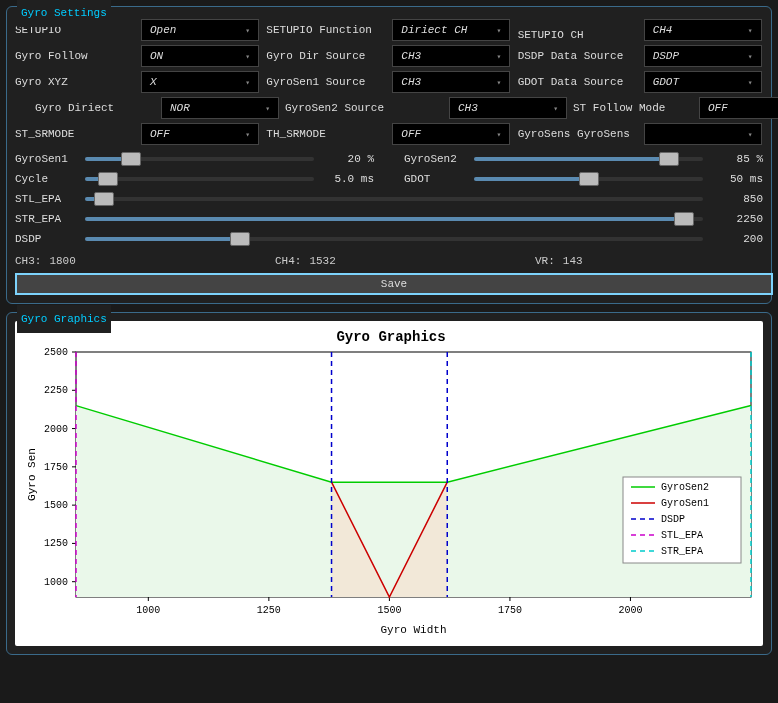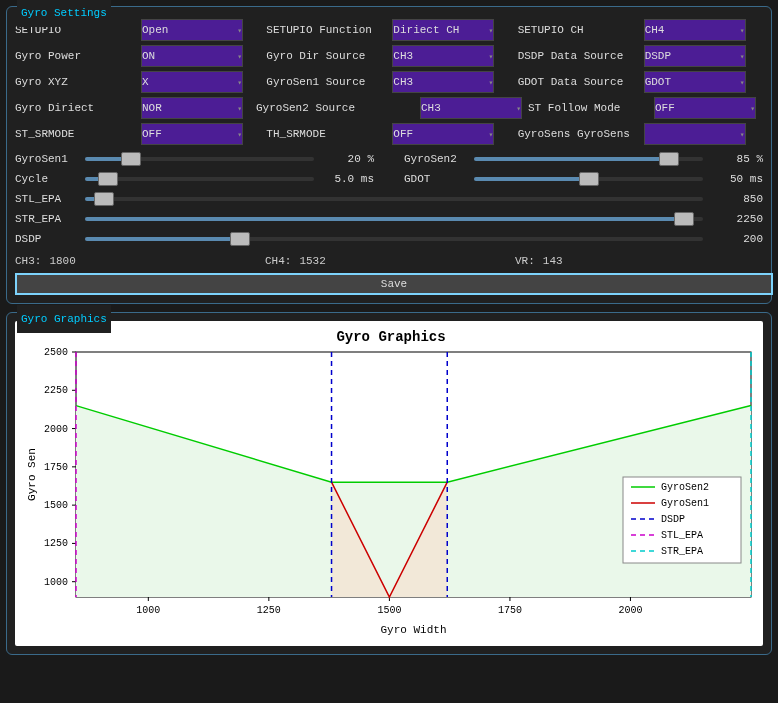--- a/index.html
+++ b/index.html
@@ -40,30 +40,31 @@
     gap: 6px;
   }
   .label {
     width: 120px;
     color: #ddd;
     font-size: 11px;
   }
   .select {
     width: 100px;
     height: 18px;
-    background: #4c1d95;
+    background: #000000;
     border: 1px solid #444;
     color: #ddd;
     font-size: 11px;
-    padding: 1px 0;
+    padding: 1px 8px;
     position: relative;
     display: flex;
     align-items: center;
     justify-content: space-between;
     cursor: pointer;
+    font-style: italic;
   }
   .select.disabled {
     color: #666;
     cursor: default;
   }
   .select-arrow {
     font-size: 8px;
     color: #888;
   }
   .slider-row {
@@ -111,20 +112,21 @@
   }
   .half-slider {
     display: flex;
     align-items: center;
     gap: 10px;
     flex: 1;
   }
   .status-row {
     display: flex;
     margin: 10px 0 6px 0;
+    gap: 10px;
   }
   .status-item { display: flex; gap: 8px; }
   .save-btn {
     width: 100%;
     background: #444;
     border: 2px solid #7dd3fc;
     color: #ddd;
     padding: 3px;
     cursor: pointer;
     font-family: inherit;
@@ -152,31 +154,31 @@
             <span class="select-arrow">▾</span>
           </div>
         </div>
         <div class="col" style="flex: 1 1 0%;">
           <span class="label">SETUPIO Function</span>
           <div class="select">
             <span>Diriect CH</span>
             <span class="select-arrow">▾</span>
           </div>
         </div>
-        <div class="col" style="flex: 1 1 0%;">
+        <div class="col" style="flex: 1 1 0%; align-items: flex-end;">
           <span class="label">SETUPIO CH</span>
           <div class="select">
             <span>CH4</span>
             <span class="select-arrow">▾</span>
           </div>
         </div>
       </div>
       <div class="row">
         <div class="col" style="flex: 1 1 0%;">
-          <span class="label">Gyro Power</span>
+          <span class="label">Gyro Follow</span>
           <div class="select">
             <span>ON</span>
             <span class="select-arrow">▾</span>
           </div>
         </div>
         <div class="col" style="flex: 1 1 0%;">
           <span class="label">Gyro Dir Source</span>
           <div class="select">
             <span>CH3</span>
             <span class="select-arrow">▾</span>
@@ -207,21 +209,21 @@
         </div>
         <div class="col" style="flex: 1 1 0%;">
           <span class="label">GDOT Data Source</span>
           <div class="select">
             <span>GDOT</span>
             <span class="select-arrow">▾</span>
           </div>
         </div>
       </div>
       <div class="row">
-        <div class="col" style="flex: 1 1 0%;">
+        <div class="col" style="flex: 1 1 0%; margin-left: 20px;">
           <span class="label">Gyro Diriect</span>
           <div class="select">
             <span>NOR</span>
             <span class="select-arrow">▾</span>
           </div>
         </div>
         <div class="col" style="flex: 1 1 0%; gap: 44px;">
           <span class="label">GyroSen2 Source</span>
           <div class="select">
             <span>CH3</span>

